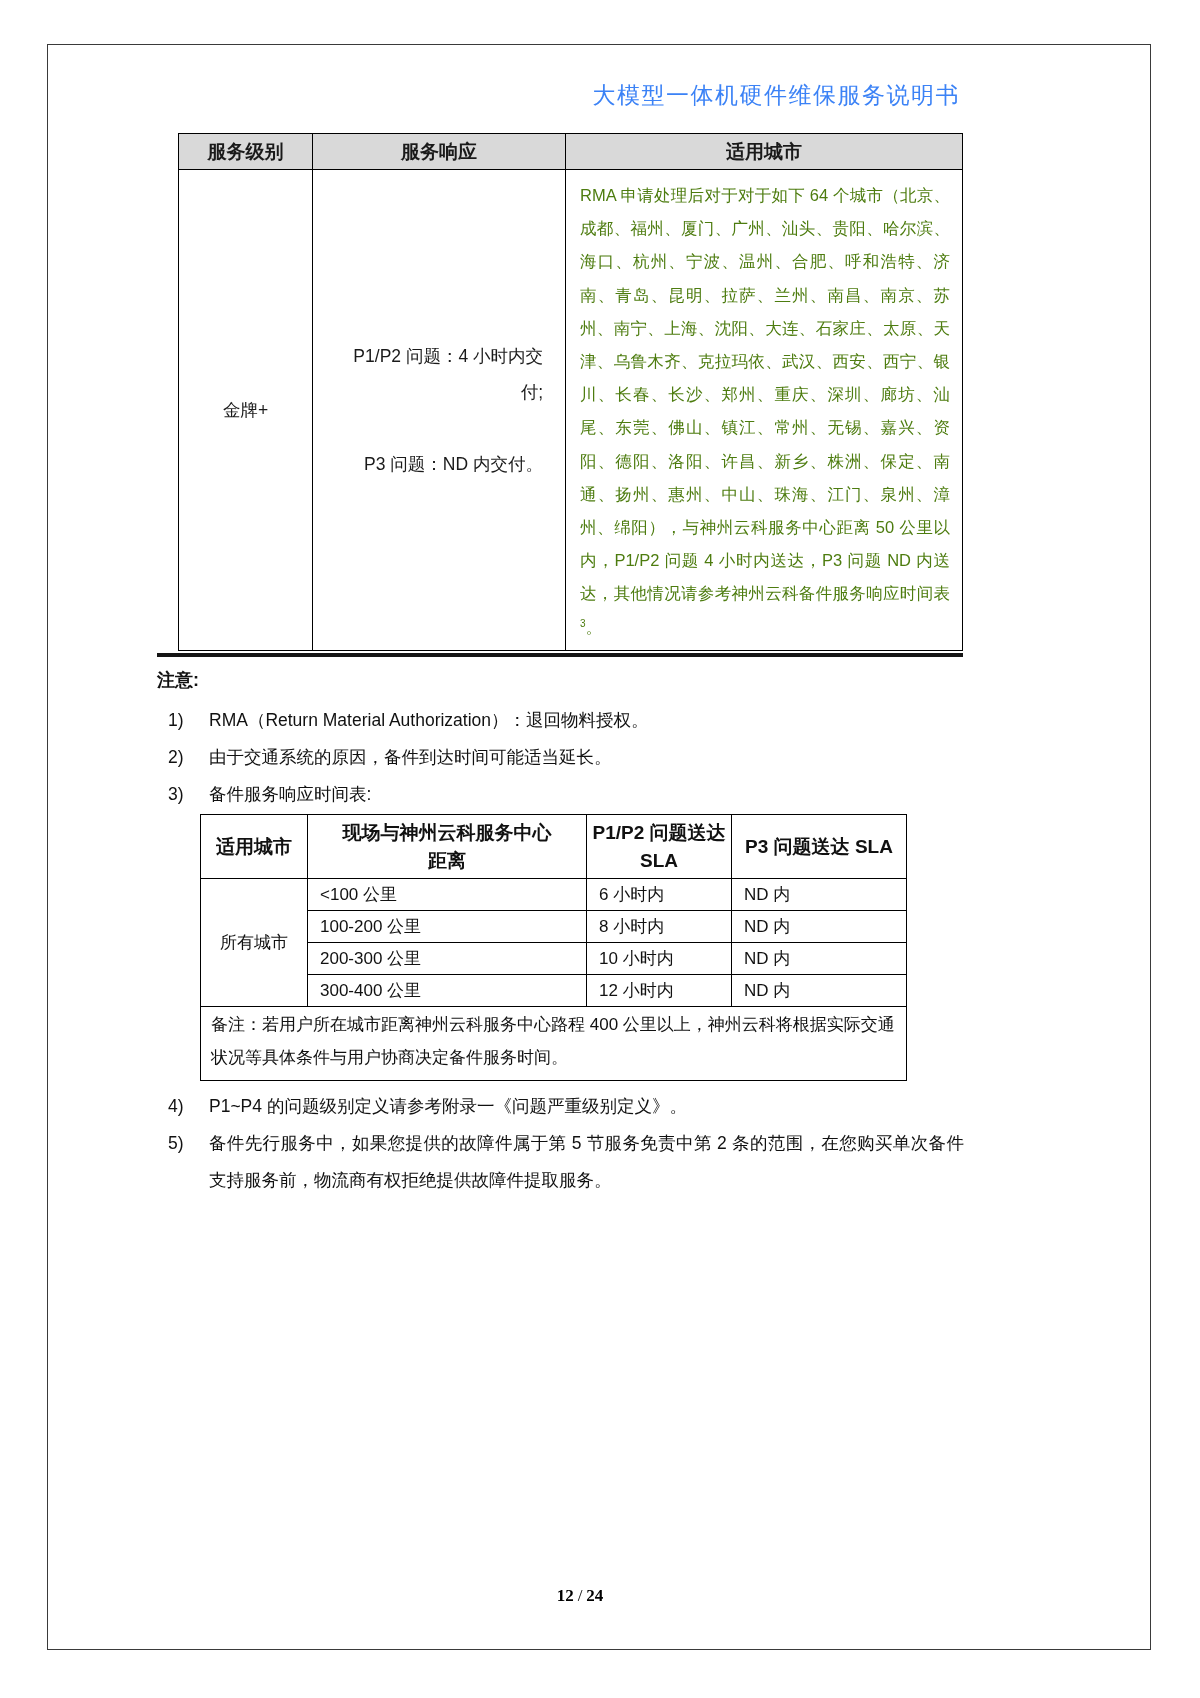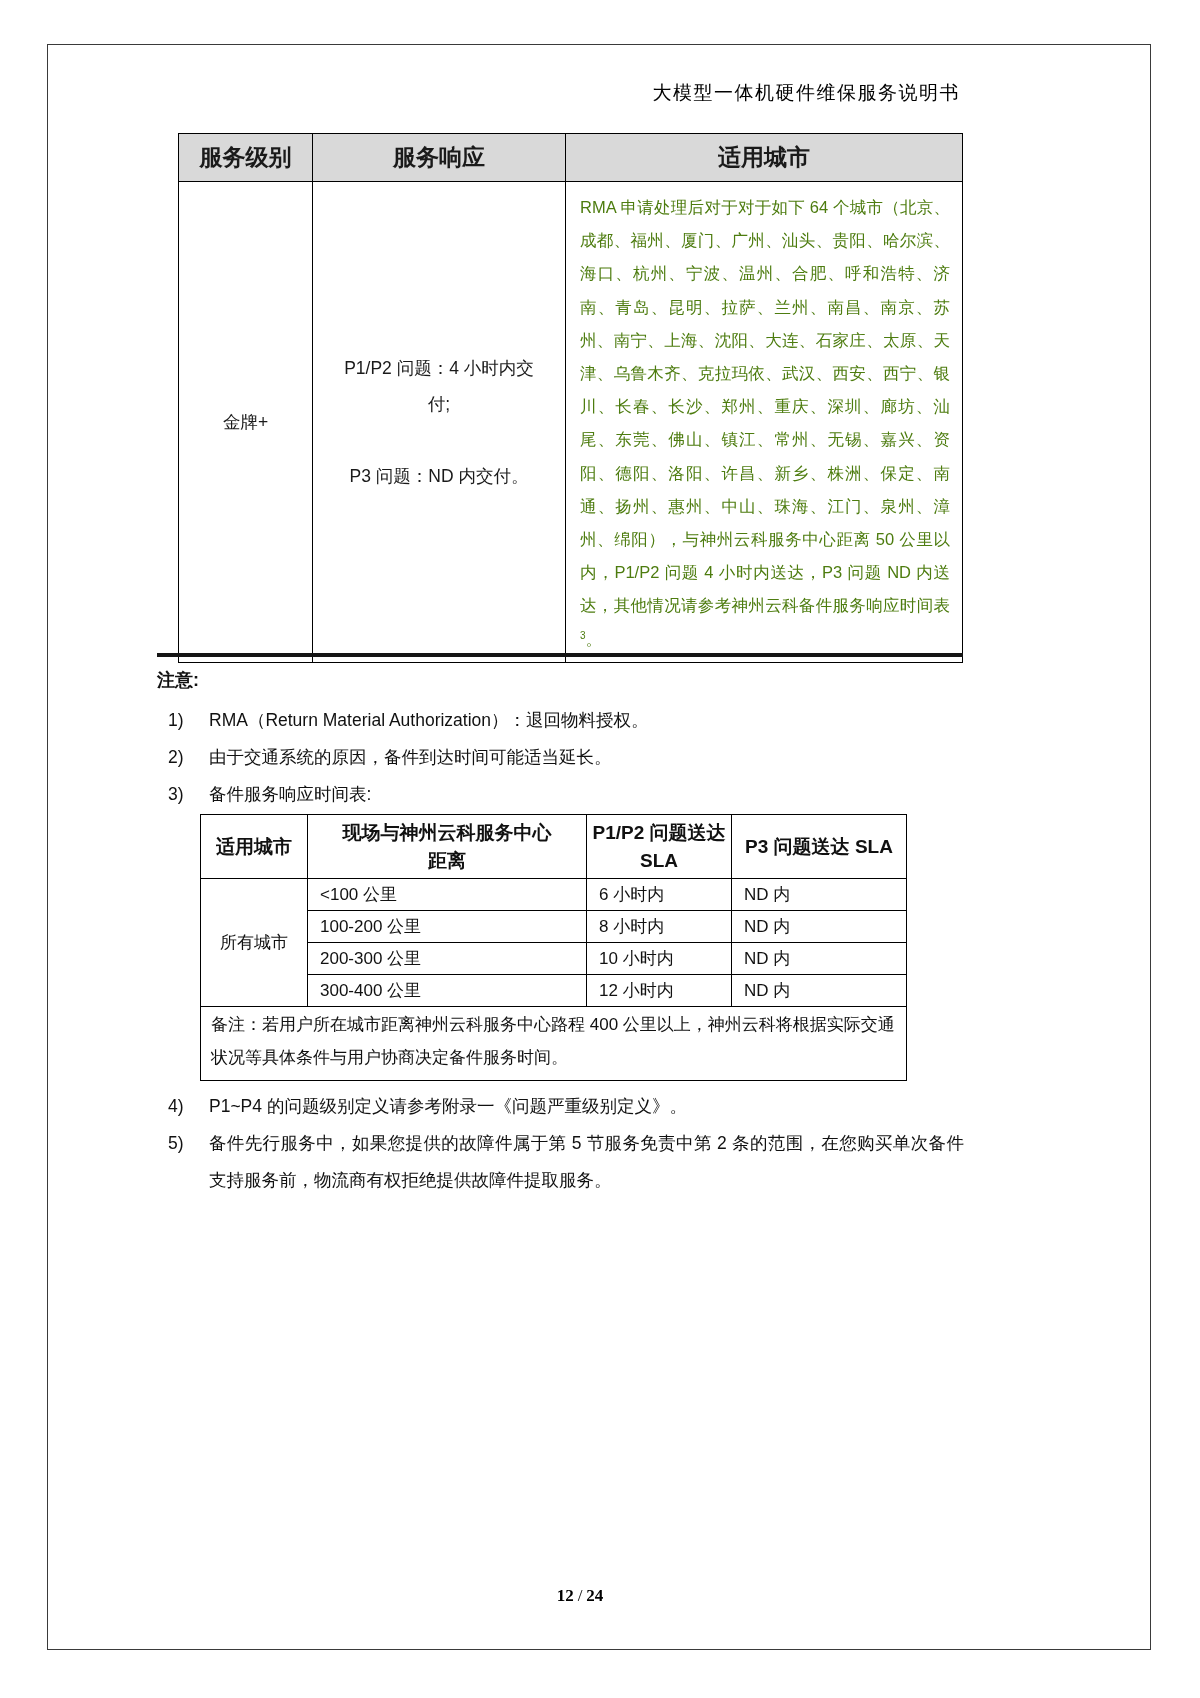--- a/index.html
+++ b/index.html
@@ -7,33 +7,33 @@
     width:1200px;height:1698px;position:relative;background:#ffffff;
     font-family:"Liberation Sans",sans-serif;color:#1a1a1a;
     -webkit-font-smoothing:antialiased;
   }
   .page-frame{
     position:absolute;left:47px;top:44px;width:1104px;height:1606px;
     border:1.5px solid #3a3a3a;box-sizing:border-box;
   }
   .doc-title{
     position:absolute;top:80px;right:240px;
-    font-family:"Liberation Serif",serif;font-size:19px;letter-spacing:1.5px;color:#000000;
+    font-family:"Liberation Serif",serif;font-size:23px;letter-spacing:1.5px;color:#3b82f6;
   }
   
   table{border-collapse:collapse;}
   .t1{position:absolute;left:178px;top:133px;width:784px;table-layout:fixed;}
   .t1 th,.t1 td{border:1.5px solid #000;box-sizing:border-box;}
   .t1 th{
-    background:#d9d9d9;height:48px;font-size:23px;font-weight:bold;
+    background:#d9d9d9;height:36px;font-size:19px;font-weight:bold;
     text-align:center;vertical-align:middle;
   }
   .t1 td{vertical-align:middle;}
   .cell-level{height:404px;text-align:center;font-size:17.5px;}
-  .cell-response{text-align:center;font-size:17.5px;line-height:36px;padding:0 22px;}
+  .cell-response{text-align:right;font-size:17.5px;line-height:36px;padding:0 22px;}
   .cell-response .resp-p3{margin-top:36px;}
   .cell-response p{margin:0;}
   .cell-cities{
     vertical-align:top;text-align:justify;text-justify:inter-ideograph;
     font-size:16.5px;line-height:33.2px;padding:9px 12px 6px 14px;color:#4d7c0f;
   }
   .cell-cities sup{font-size:10px;vertical-align:super;line-height:0;}
   
   .section-divider{position:absolute;left:157px;top:653px;width:806px;height:3.5px;background:#151515;}
   

